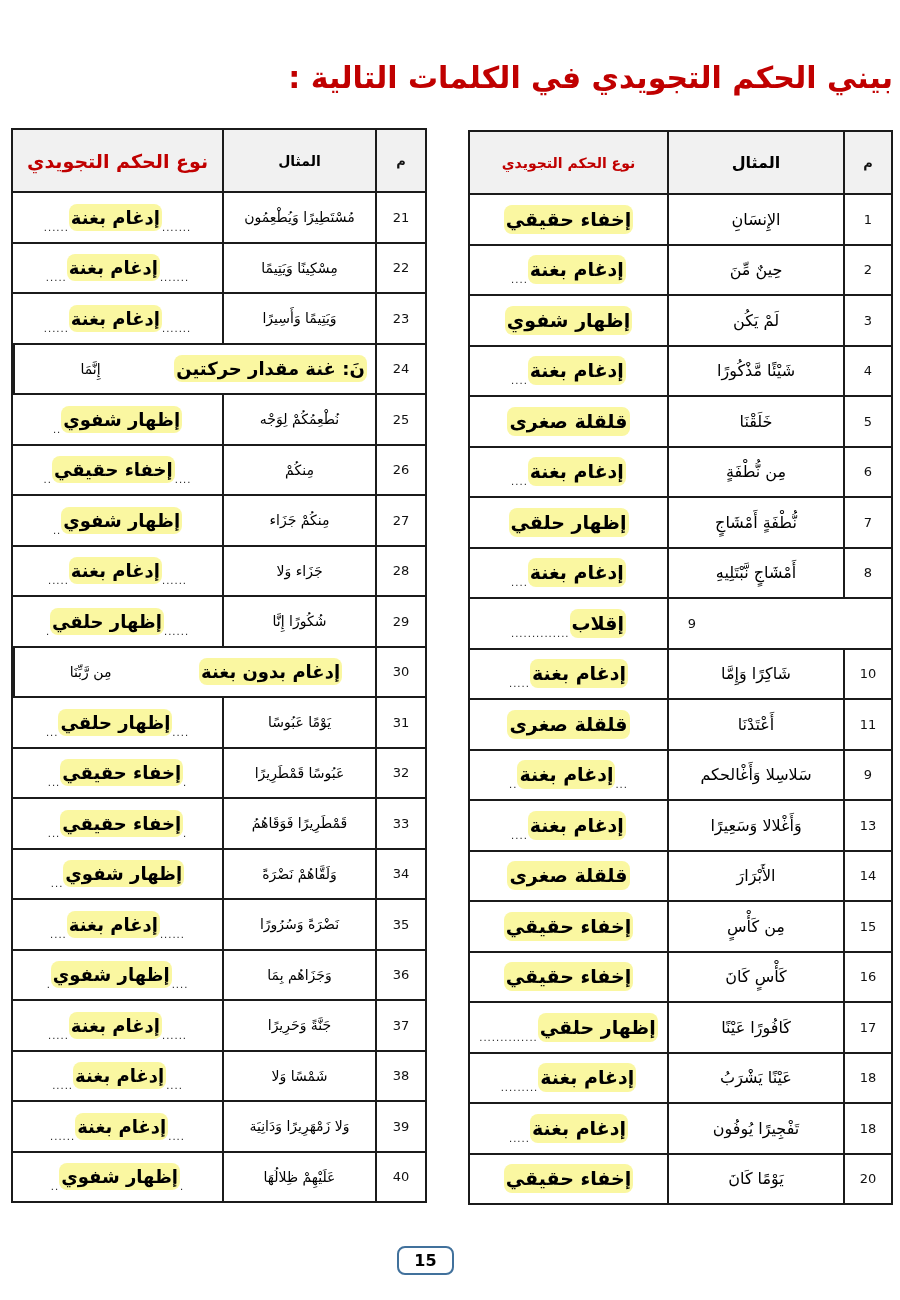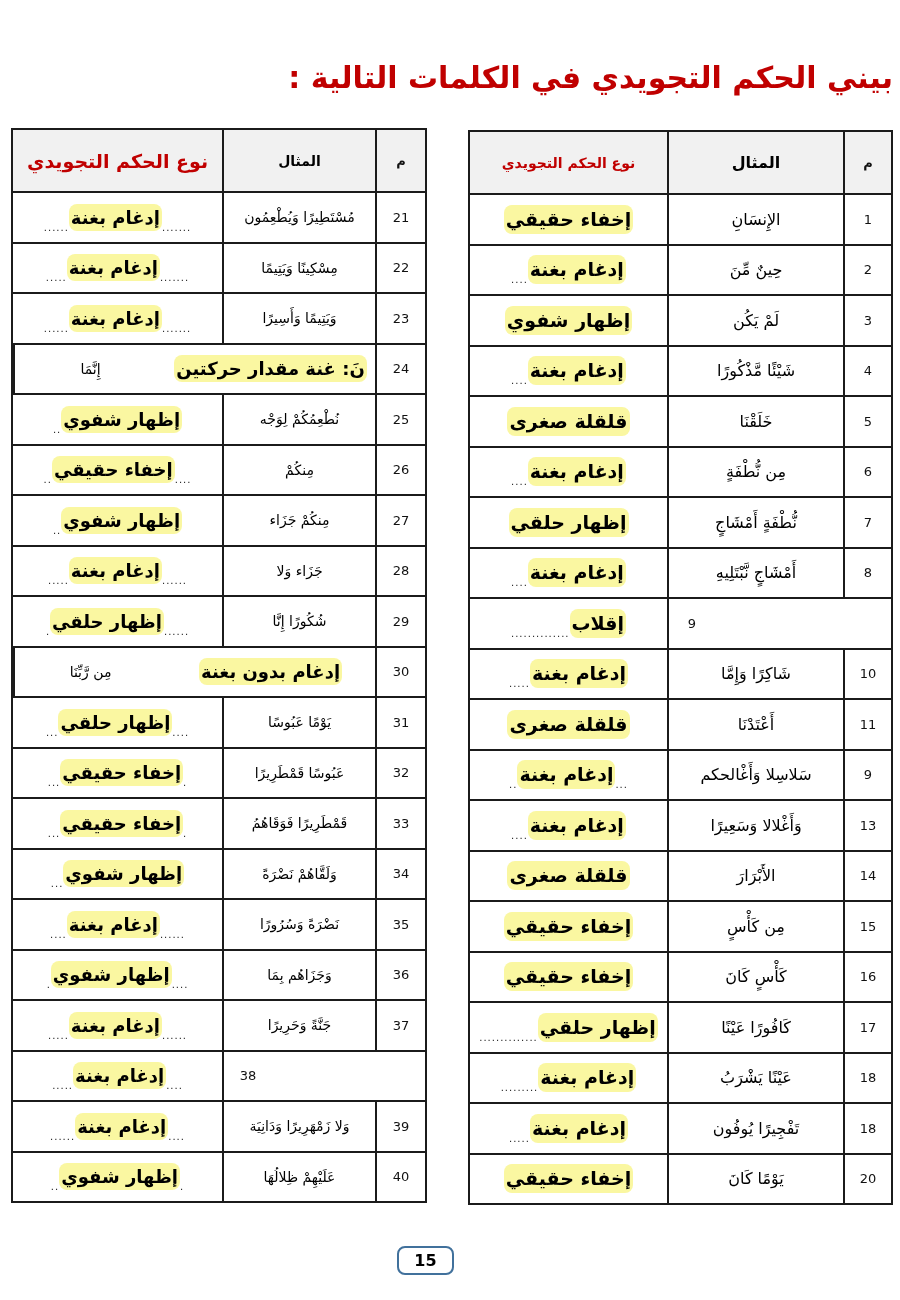--- a/index.html
+++ b/index.html
@@ -382,20 +382,21 @@
           </div>
           <div class="cell cell-example" dir="rtl">جَنَّةً وَحَرِيرًا</div>
           <div class="cell cell-num">37</div>
         </div>
         <div class="row">
           <div class="cell cell-answer" dir="rtl">
             <span class="dots">....</span>
             <span class="hl">إدغام بغنة</span>
             <span class="dots">.....</span>
           </div>
+          <div class="cell cell-example" dir="rtl">شَمْسًا وَلا</div>
           <div class="cell cell-num">38</div>
         </div>
         <div class="row">
           <div class="cell cell-answer" dir="rtl">
             <span class="dots">....</span>
             <span class="hl">إدغام بغنة</span>
             <span class="dots">......</span>
           </div>
           <div class="cell cell-example" dir="rtl">وَلا زَمْهَرِيرًا وَدَانِيَة</div>
           <div class="cell cell-num">39</div>

